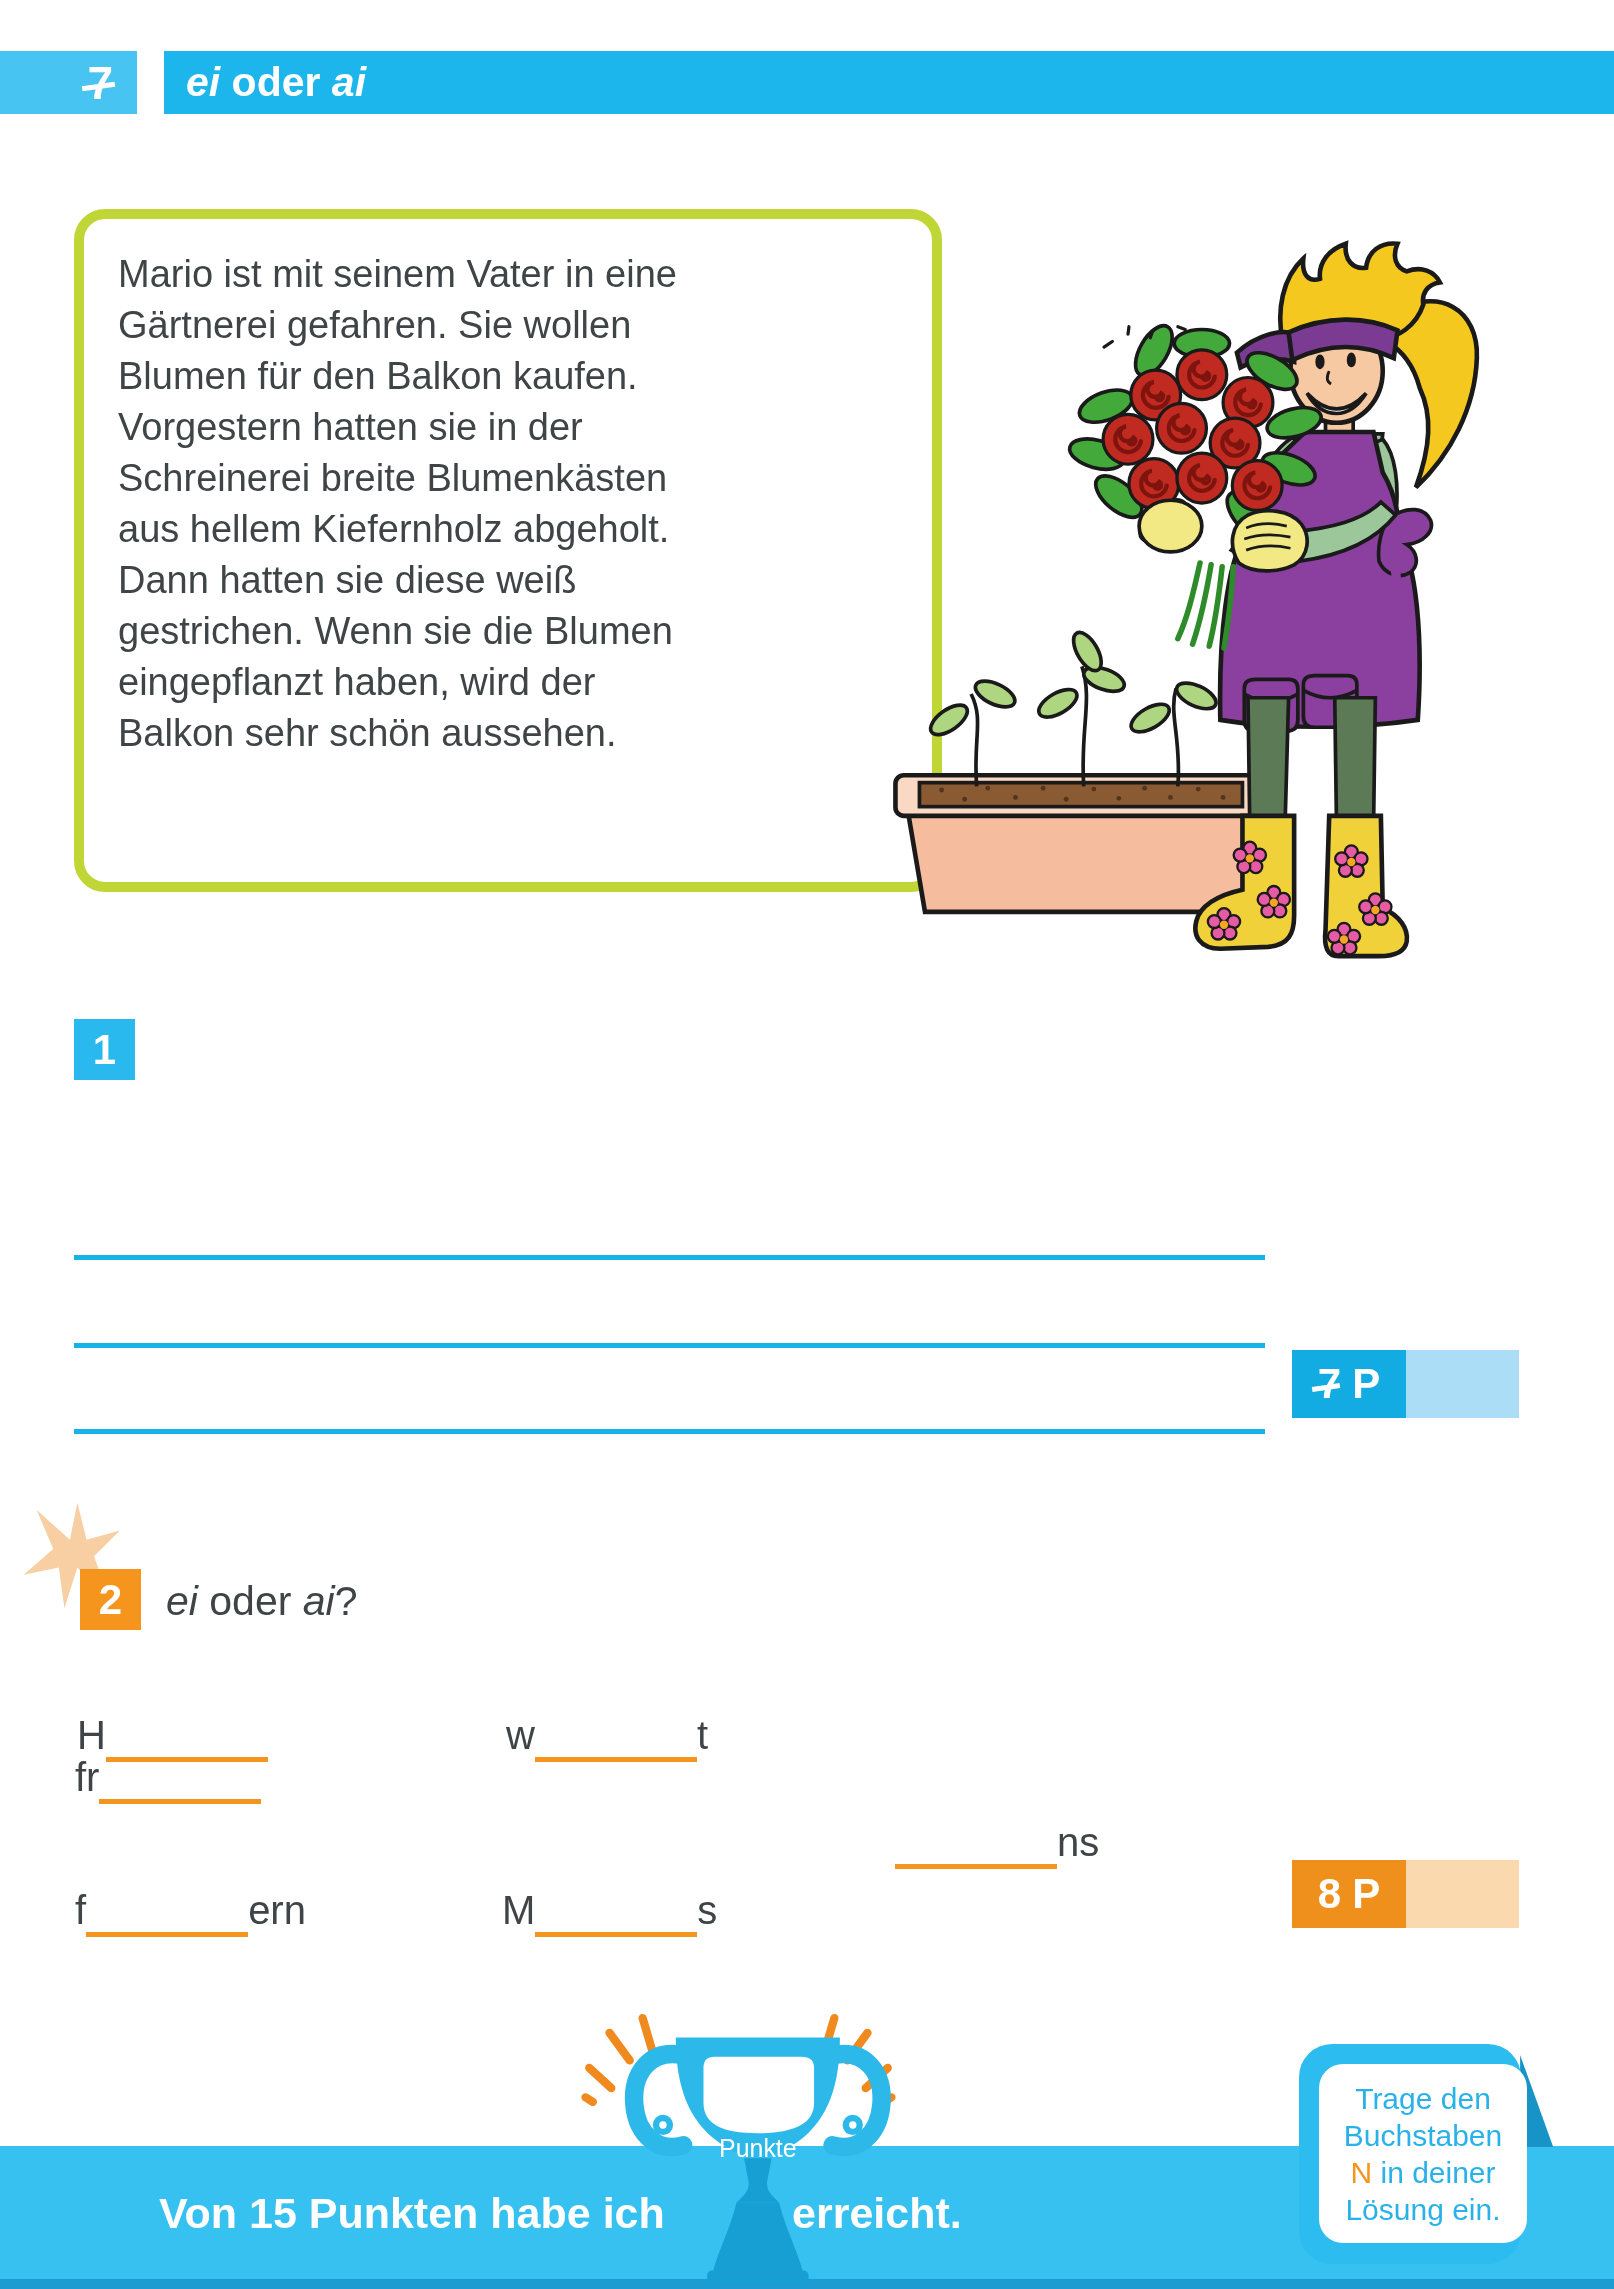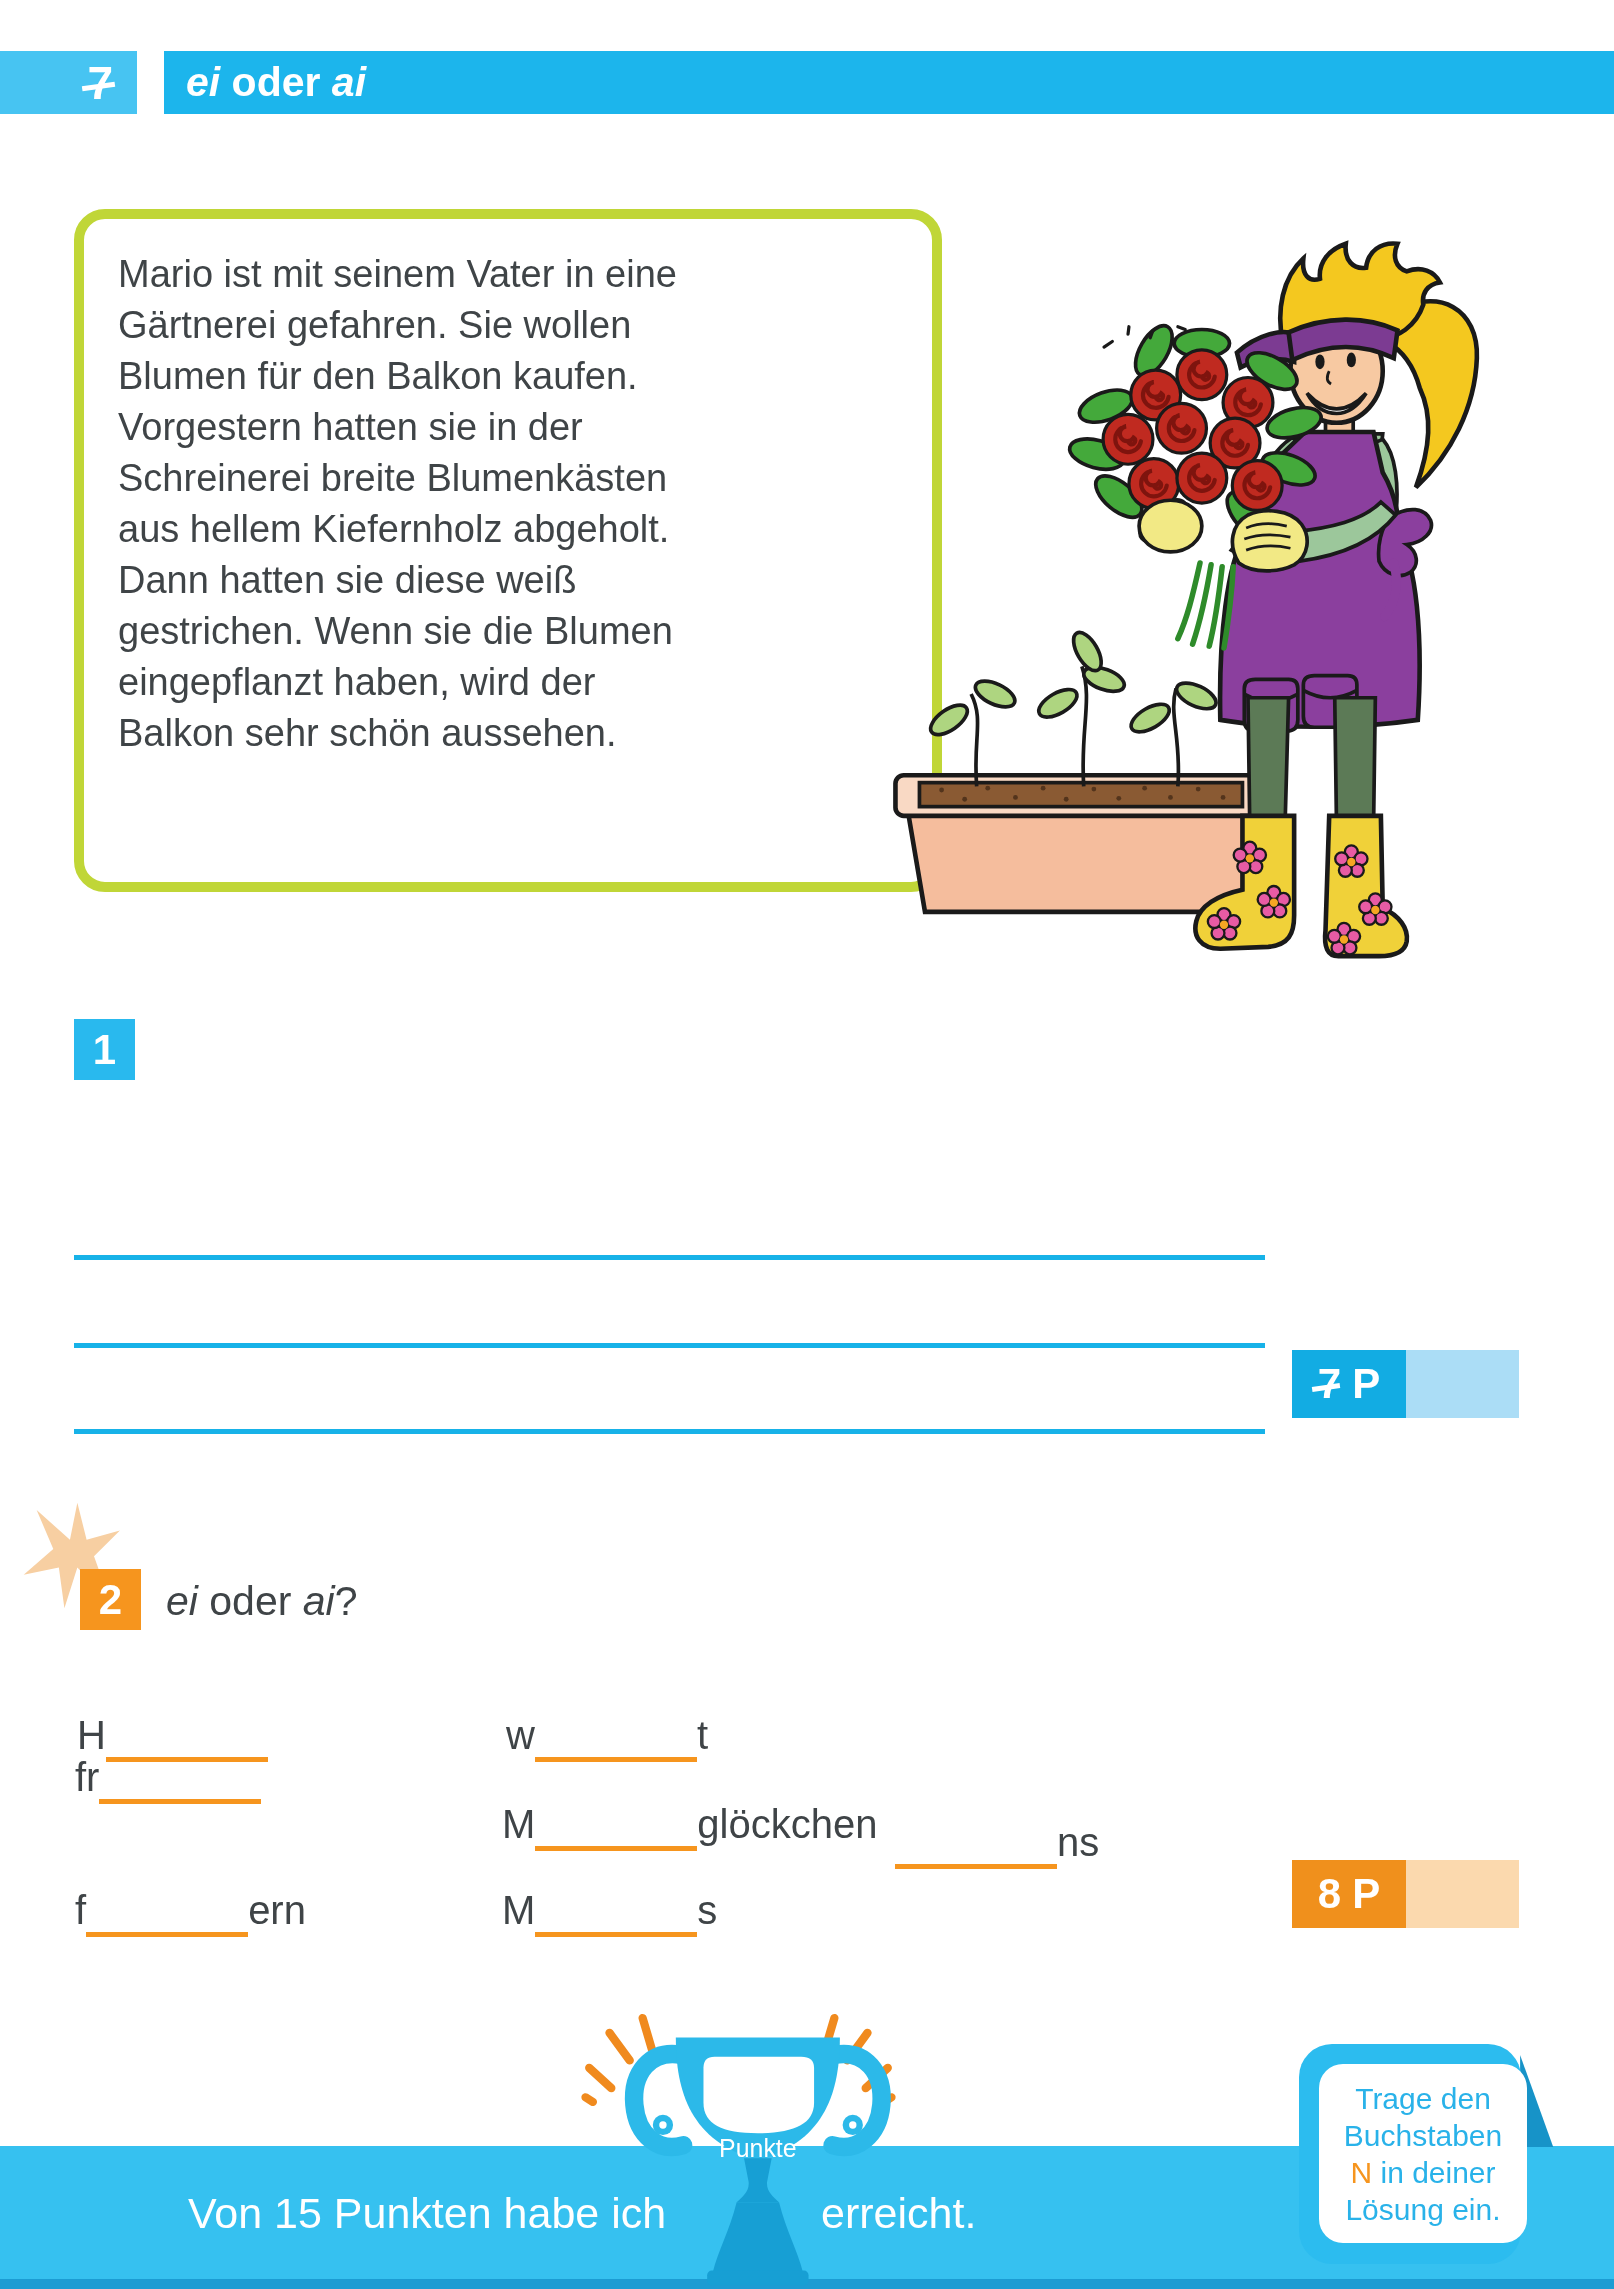--- a/index.html
+++ b/index.html
@@ -26,21 +26,21 @@
   .badge-dark{width:114px;height:68px;color:#fff;font-weight:bold;font-size:42px;display:flex;align-items:center;justify-content:center;gap:11px;}
   .badge-blue{background:#12ACE3;}
   .badge-orange{background:#F0901C;}
   .badge-light-blue{width:113px;height:68px;background:#ABDDF6;}
   .badge-light-orange{width:113px;height:68px;background:#FBD9AE;}
   .fill-word{font-size:40px;white-space:nowrap;}
   .blank{display:inline-block;width:162px;height:37px;border-bottom:5.5px solid #F6951E;vertical-align:-13px;}
   
   .footer-bar{left:0;top:2146px;width:1614px;height:144px;background:#36C1F0;}
   .footer-strip{left:0;top:2279px;width:1614px;height:11px;background:#1C9CD3;}
-  .footer-text{color:#fff;font-weight:normal;font-size:43px;white-space:nowrap;z-index:4;margin-left:29px;}
+  .footer-text{color:#fff;font-weight:bold;font-size:43px;white-space:nowrap;z-index:4;}
   
   .note-box{left:1299px;top:2044px;width:222px;height:220px;background:#2CBCEF;border-radius:33px;z-index:3;}
   .note-inner{position:absolute;left:20px;top:20px;width:208px;height:179px;background:#fff;border-radius:24px;
               display:flex;flex-direction:column;align-items:center;justify-content:center;
               font-size:30px;line-height:37px;color:#29B2E9;text-align:center;}
   .note-letter{color:#F6951E;}
   svg text{font-family:"Liberation Sans","DejaVu Sans",sans-serif;}
 </style>
 </head>
 <body>
@@ -245,21 +245,20 @@
   <div class="abs num-box orange" style="left:80px;top:1569px;">
     <span>2</span>
   </div>
   <div class="abs instr" style="left:166px;top:1571px;">
     <i>ei</i><span> oder </span><i>ai</i><span>?</span>
   </div>
 
   <div class="abs fill-word" style="left:77px;top:1713px;"><span>H</span><span class="blank"></span><span></span></div>
   <div class="abs fill-word" style="left:506px;top:1713px;"><span>w</span><span class="blank"></span><span>t</span></div>
   <div class="abs fill-word" style="left:75px;top:1755px;text-align:center;"><span>fr</span><span class="blank"></span><span></span></div>
-  <div class="abs fill-word" style="left:502px;top:1802px;"><span>M</span><span class="blank"></span><span>glöckchen</span></div>
   <div class="abs fill-word" style="left:75px;top:1888px;"><span>f</span><span class="blank"></span><span>ern</span></div>
   <div class="abs fill-word" style="left:502px;top:1888px;"><span>M</span><span class="blank"></span><span>s</span></div>
   <div class="abs fill-word" style="left:895px;top:1780px;margin-top:40px;"><span></span><span class="blank"></span><span>ns</span></div>
 
   <div class="abs badge-dark badge-orange" style="left:1292px;top:1860px;">
     <span>8</span>
       <span>P</span>
   </div>
   <div class="abs badge-light-orange" style="left:1406px;top:1860px;"></div>
 

